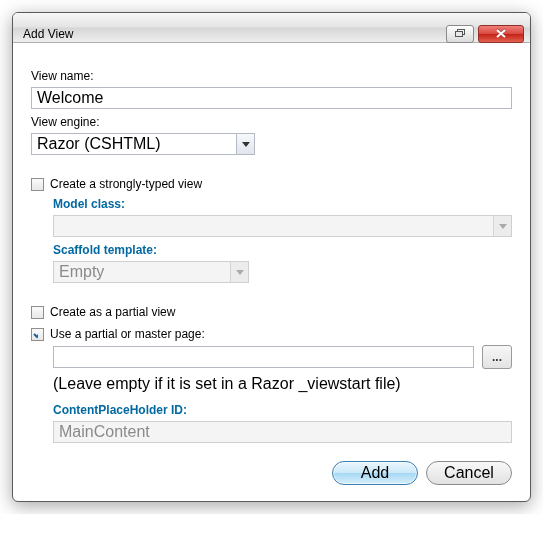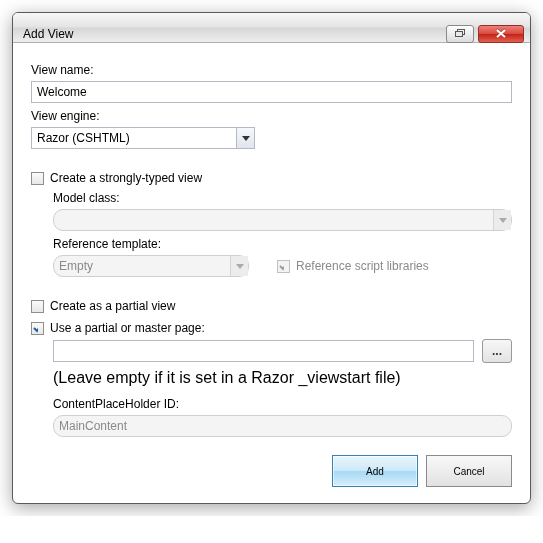--- a/index.html
+++ b/index.html
@@ -48,40 +48,40 @@
   }
   .winbtn.close {
     width: 46px;
     background: linear-gradient(to bottom, #f07e7b, #d84b3f 48%, #c42217 52%, #e2624f);
     border-color: #903028;
     color: #fff;
   }
   .winbtn.close svg { filter: drop-shadow(0 -1px 0 rgba(0,0,0,0.3)); }
   .content {
     padding: 14px 18px 16px 18px;
+    margin-top: 6px;
   }
   .label {
     margin: 6px 0 4px 0;
     color: #000;
   }
-  .label.disabled { color: #000000; }
+  .label.disabled { color: #0369a1; font-weight: bold; }
   .textbox, .combo {
     width: 100%;
     height: 22px;
     border: 1px solid #b4b9c4;
     background: #fff;
     padding: 2px 5px;
     font-family: inherit;
-    font-size: 12px;
+    font-size: 16px;
   }
   .textbox.disabled, .combo.disabled {
     background: #f4f4f4;
     color: #8a8a8a;
     border-color: #cfcfcf;
-    border-radius: 10px;
   }
   .combo-wrap {
     position: relative;
     width: 224px;
   }
   .combo-wrap.full { width: 100%; }
   .combo-wrap.med { width: 196px; }
   .combo {
     padding-right: 12px;
   }
@@ -140,26 +140,26 @@
     margin: 6px 0 10px 0;
     color:#000;
     font-size: 16px;
   }
   .footer {
     display:flex; justify-content:flex-end; gap:8px;
     margin-top: 18px;
   }
   .btn {
     min-width: 86px;
-    height: 32px;
+    height: 24px;
     border: 1px solid #8a8a8a;
-    border-radius: 0;
+    border-radius: 12px;
     background: linear-gradient(to bottom,#f8f8f8,#e2e2e2);
     display:flex; align-items:center; justify-content:center;
-    font-family: inherit; font-size:10px;
+    font-family: inherit; font-size:16px;
     cursor: default;
   }
   .btn.primary {
     border: 1px solid #3c7fb1;
     background: linear-gradient(to bottom,#eaf6fd,#cde9f8 48%,#a7d9f5 52%,#d7eefb);
     box-shadow: inset 0 0 0 1px rgba(255,255,255,0.6);
   }
   .spacer-lg { height: 14px; }
   .scaffold-row { display:flex; align-items:center; gap:28px; }
 </style>
@@ -209,38 +209,30 @@
       <div class="label disabled">Model class:</div>
       <div class="combo-wrap full">
         <input class="combo disabled" disabled="" value="" style="">
         <div class="combo-btn disabled">
           <svg width="8" height="5">
               <path d="M0 0 L8 0 L4 5 Z"></path>
             </svg>
         </div>
       </div>
 
-      <div class="label disabled">Reference template:</div>
+      <div class="label disabled">Scaffold template:</div>
       <div class="scaffold-row">
         <div class="combo-wrap med">
           <input class="combo disabled" disabled="" value="Empty" style="">
           <div class="combo-btn disabled">
             <svg width="8" height="5">
                 <path d="M0 0 L8 0 L4 5 Z"></path>
               </svg>
           </div>
         </div>
-        <div class="checkrow" style="margin:0">
-          <div class="checkbox checked disabled">
-            <svg class="checkmark" width="11" height="11">
-                <path d="M2 5 L5 8 L9 2" stroke="#9a9a9a" stroke-width="2" fill="none"></path>
-              </svg>
-          </div>
-          <div class="cb-label disabled">Reference script libraries</div>
-        </div>
       </div>
     </div>
 
     <div class="spacer-lg"></div>
 
     <div class="checkrow">
       <div class="checkbox"></div>
       <div class="cb-label">Create as a partial view</div>
     </div>
 

